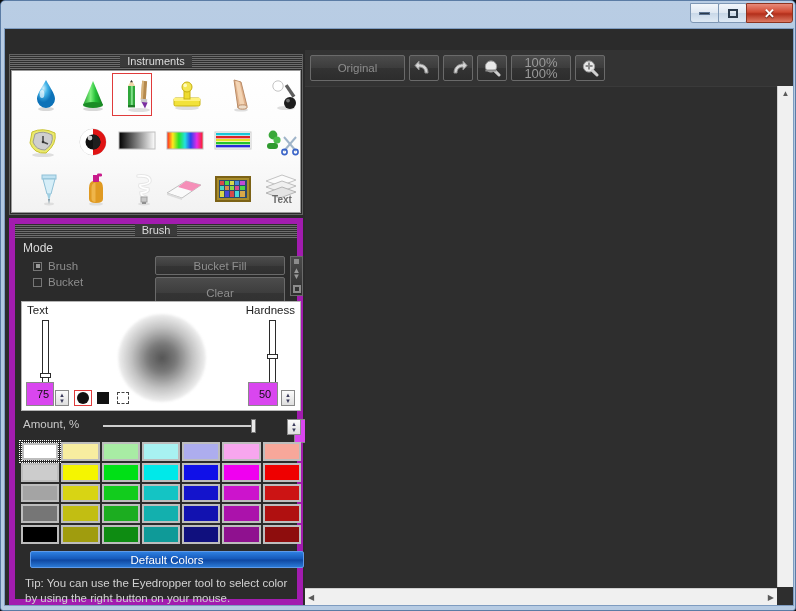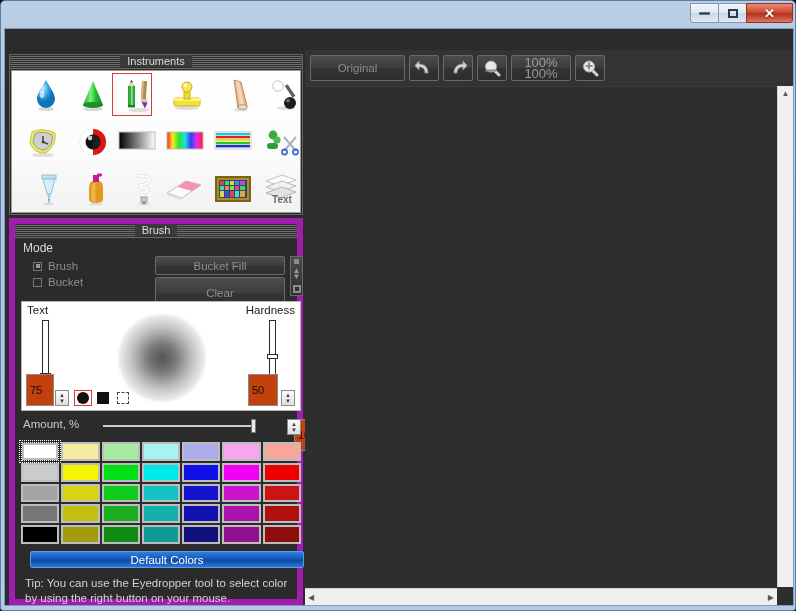--- a/index.html
+++ b/index.html
@@ -194,24 +194,24 @@
     position: absolute; left: -3px; width: 11px; height: 5px;
     background: #ffffff; border: 1px solid #2b2b2b; box-sizing: border-box;
   }
   .brushpreview {
     position: absolute; left: 96px; top: 12px; width: 88px; height: 88px;
     border-radius: 50%;
     background: radial-gradient(circle at 50% 50%, rgba(70,70,70,.92) 0%, rgba(90,90,90,.82) 22%, rgba(140,140,140,.55) 48%, rgba(200,200,200,.22) 72%, rgba(255,255,255,0) 92%);
     filter: blur(1px);
   }
   .numfield {
-    position: absolute; height: 32px;
-    background: #c2410c; border: 1px solid #8a8a8a;
+    position: absolute; height: 24px;
+    background: #d946ef; border: 1px solid #8a8a8a;
     box-sizing: border-box; display: flex; align-items: center;
-    font-size: 11px; color: #111; padding-left: 3px;
+    font-size: 11px; color: #111; padding-left: 10px;
   }
   .spin {
     position: absolute; width: 14px; height: 16px;
     background: linear-gradient(180deg,#fcfcfc,#dfdfdf);
     border: 1px solid #8a8a8a; box-sizing: border-box;
     display: flex; flex-direction: column; align-items: center; justify-content: center;
     color: #3b3b5b; font-size: 6px; line-height: 6px;
   }
   .shapebtn {
     position: absolute; width: 18px; height: 16px;

